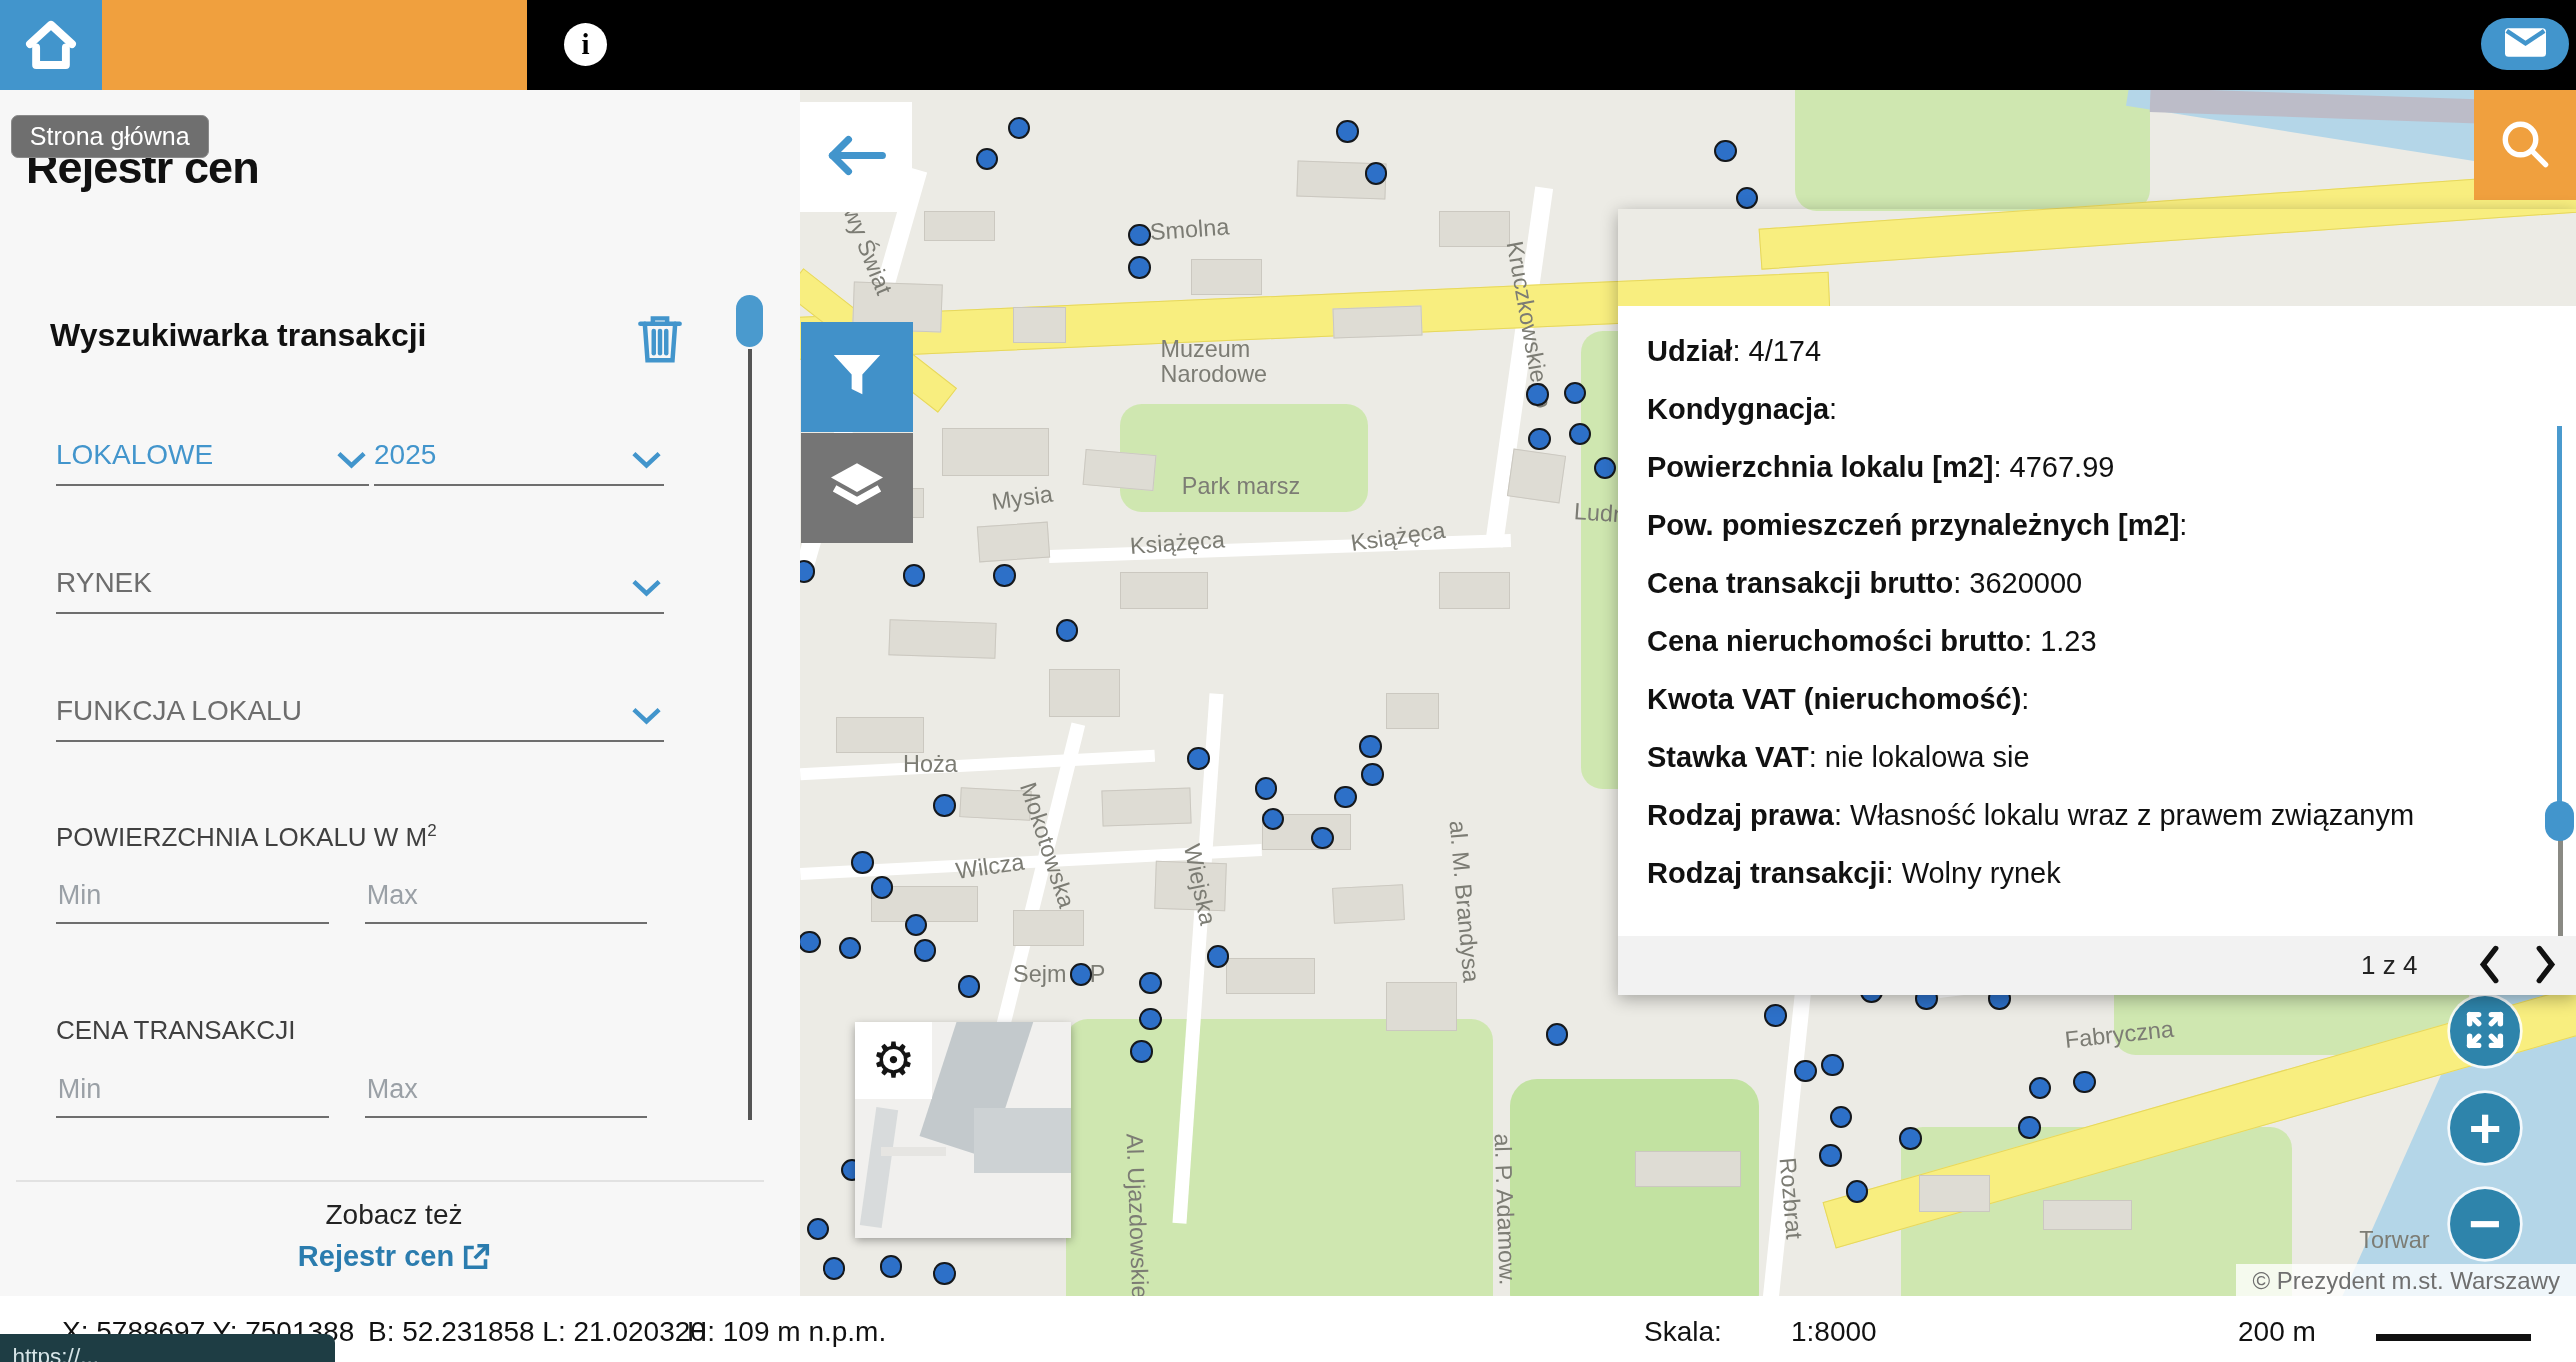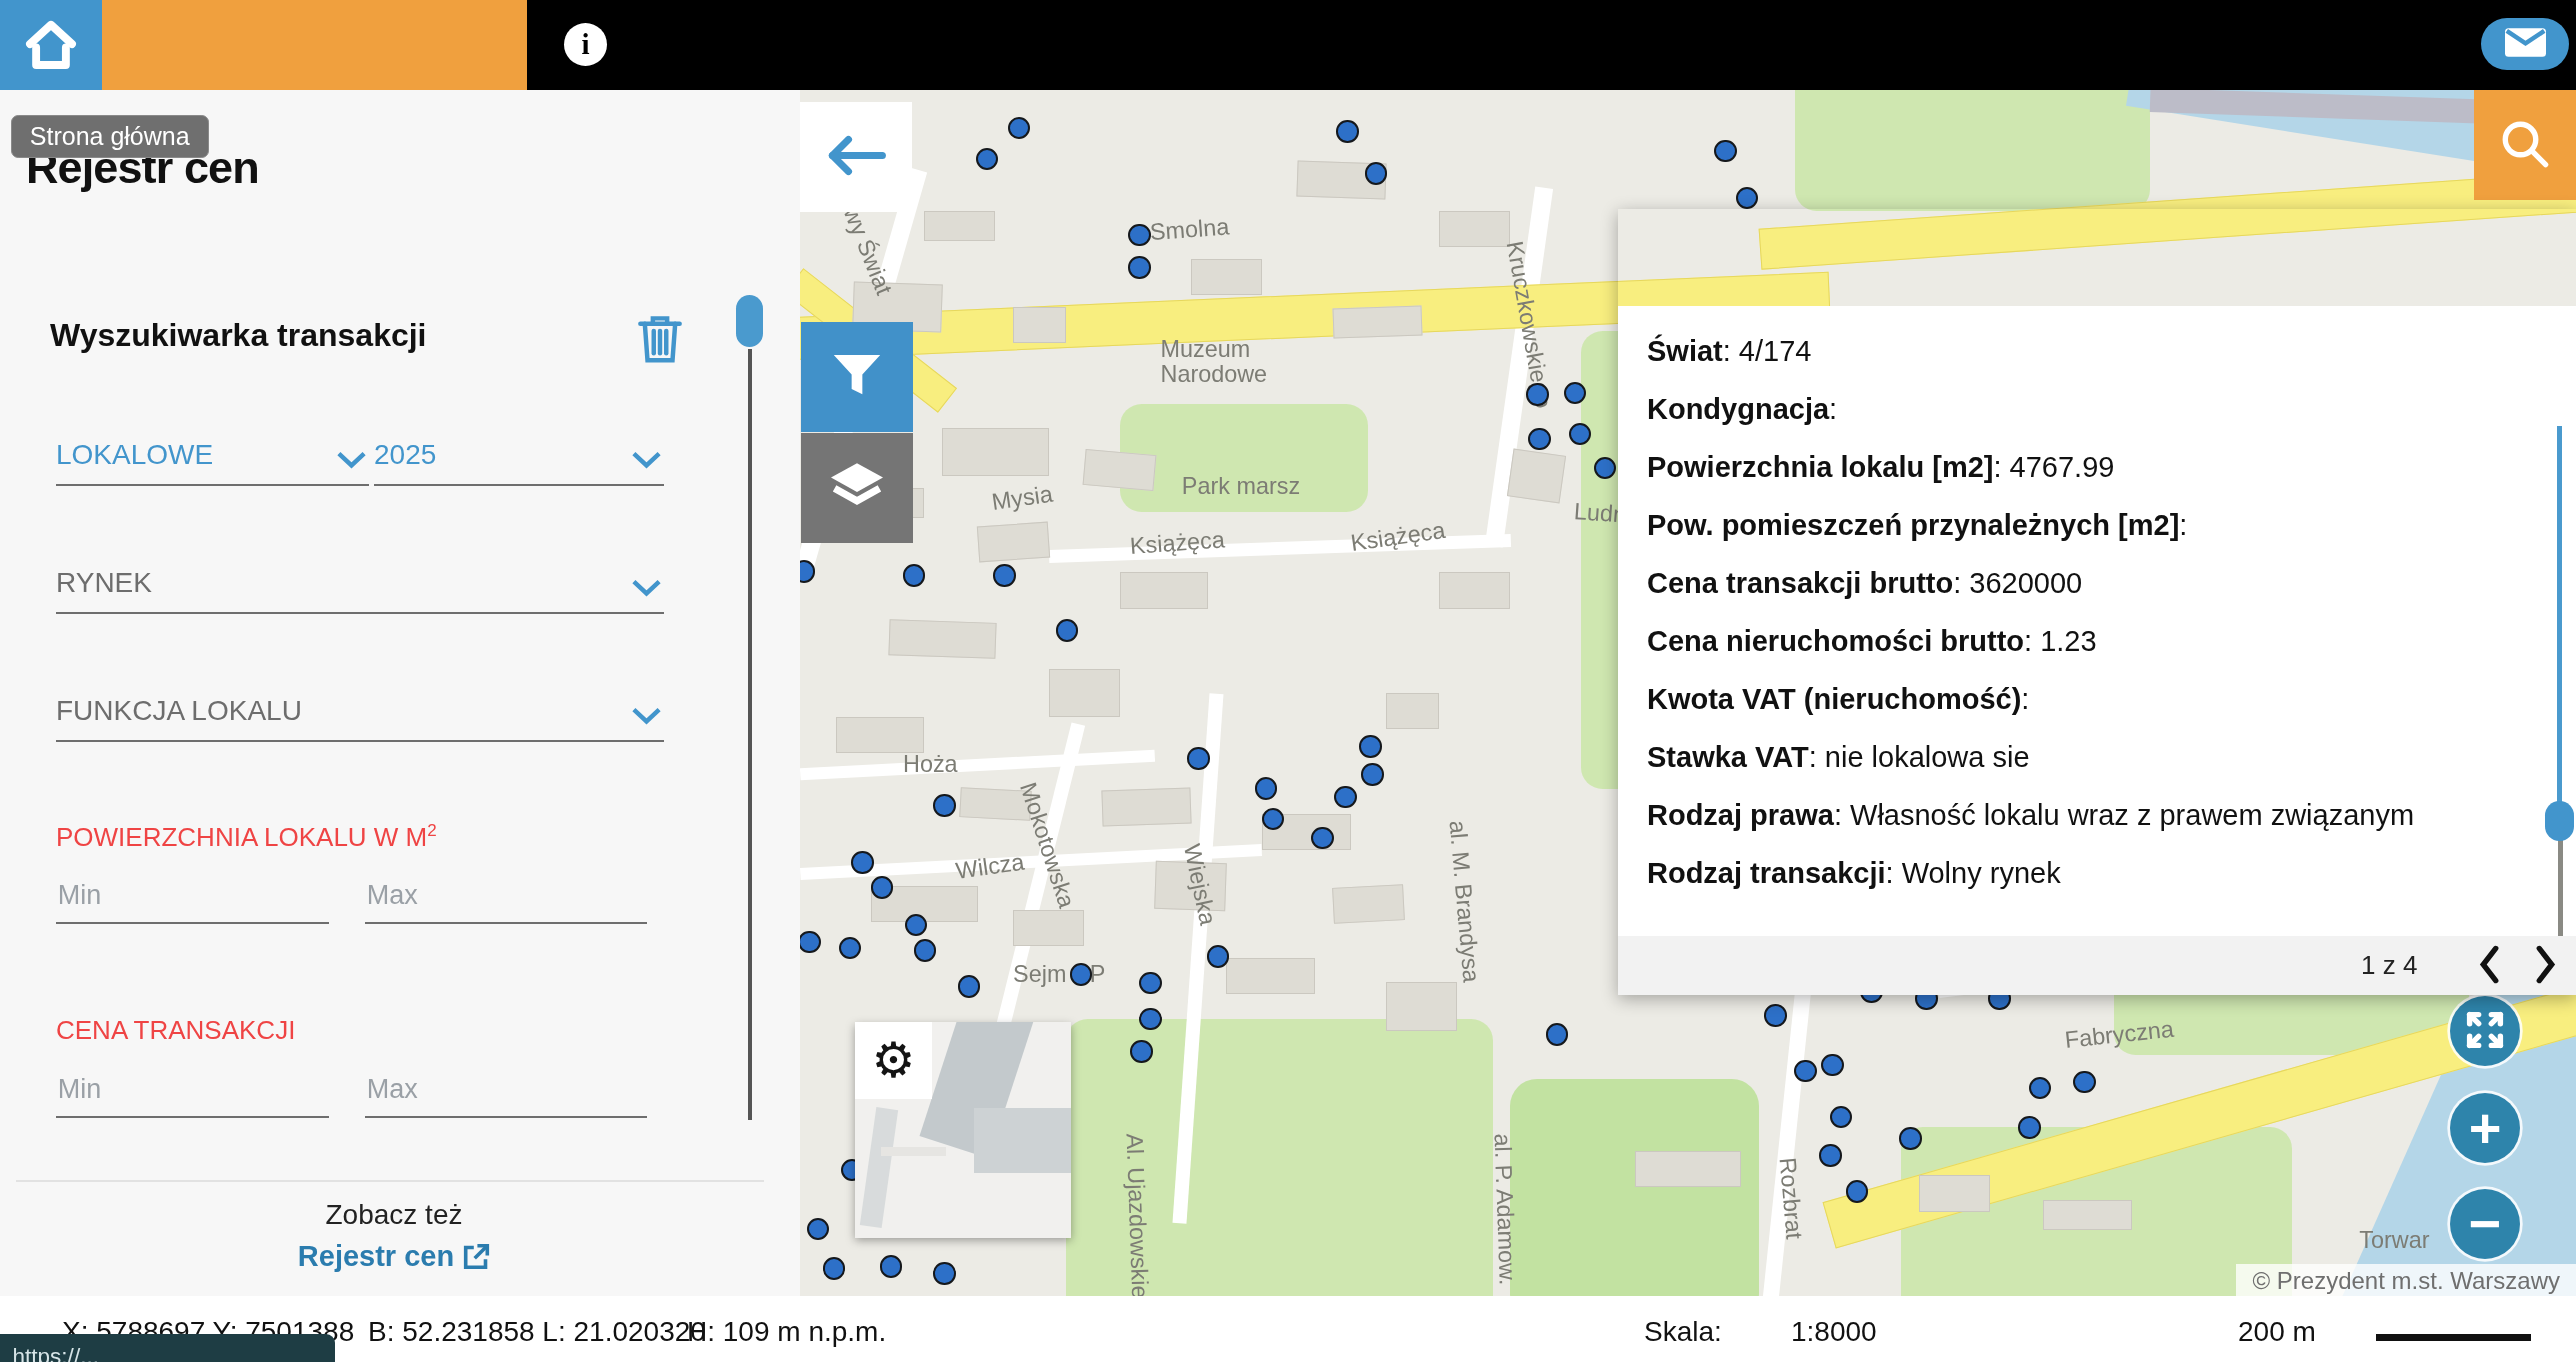--- a/index.html
+++ b/index.html
@@ -18,21 +18,21 @@
   .sidebar { position:absolute; left:0; top:90px; width:800px; height:1206px; background:#f7f7f7; }
   .tooltip { position:absolute; left:10.8px; top:25px; height:43px; padding:0 18px; background:#6f6f6f; border:0.9px solid #8a8a8a; border-radius:7.2px; color:#fff; font-size:25px; line-height:41px; z-index:5; }
   .page-title { position:absolute; left:26px; top:52px; font-size:45px; font-weight:bold; letter-spacing:-0.9px; }
   .search-heading { position:absolute; left:50px; top:227px; font-size:32px; font-weight:bold; }
   .trash-btn { position:absolute; left:635px; top:221px; width:50px; height:54px; cursor:pointer; }
   .side-scroll-track { position:absolute; left:748px; top:259px; width:3.6px; height:771px; background:#555; }
   .side-scroll-thumb { position:absolute; left:736px; top:205px; width:27px; height:52px; border-radius:14.4px; background:#4a9ace; cursor:grab; }
   .field { position:absolute; border-bottom:2.7px solid #6e6e6e; font-size:28px; color:#6d6d6d; padding-bottom:12.6px; cursor:pointer; }
   .field .chev { position:absolute; right:1.8px; top:5.4px; }
   .field.blue { color:#4295cc; }
-  .flabel { position:absolute; font-size:26px; color:#ef4444; }
+  .flabel { position:absolute; font-size:26px; color:#404040; }
   .flabel sup { font-size:17px; }
   .finput { position:absolute; border:0; border-bottom:2.7px solid #6e6e6e; background:transparent; font-size:27px; color:#333; padding:0 0 10.8px 1.8px; outline:none; font-family:"Liberation Sans",sans-serif; }
   .finput::placeholder { color:#9aa0a6; opacity:1; }
   .divider { position:absolute; left:16px; top:1090px; width:748px; height:1.8px; background:#e2e2e2; }
   .see-also { position:absolute; left:0; top:1109px; width:788px; text-align:center; font-size:28px; color:#222; }
   .see-link { position:absolute; left:0; top:1150px; width:788px; text-align:center; font-size:29px; font-weight:bold; color:#2b7cae; cursor:pointer; }
   .see-link svg { vertical-align:-3.6px; margin-left:9px; }
   
   .map { position:absolute; left:800px; top:90px; width:1776px; height:1206px; background:#ecebe5; overflow:hidden; }
   .m-abs { position:absolute; }
@@ -370,21 +370,21 @@
   <div class="circle-btn minus" style="top:1099px;">
       <span>−</span>
     </div>
   <div class="attribution">© Prezydent m.st. Warszawy</div>
 </div>
 
 <div class="popup">
   <div class="popup-body">
     <div class="clip-sliver">– ——&nbsp;&nbsp;&nbsp;&nbsp;&nbsp;&nbsp;&nbsp;–</div>
     <div class="p-rows" id="popup-rows">
-        <div class="p-row"><b>Świat</b><span>: 4/174</span></div>
+        <div class="p-row"><b>Udział</b><span>: 4/174</span></div>
         <div class="p-row"><b>Kondygnacja</b><span>: </span></div>
         <div class="p-row"><b>Powierzchnia lokalu [m2]</b><span>: 4767.99</span></div>
         <div class="p-row"><b>Pow. pomieszczeń przynależnych [m2]</b><span>: </span></div>
         <div class="p-row"><b>Cena transakcji brutto</b><span>: 3620000</span></div>
         <div class="p-row"><b>Cena nieruchomości brutto</b><span>: 1.23</span></div>
         <div class="p-row"><b>Kwota VAT (nieruchomość)</b><span>: </span></div>
         <div class="p-row"><b>Stawka VAT</b><span>: nie lokalowa sie</span></div>
         <div class="p-row"><b>Rodzaj prawa</b><span>: Własność lokalu wraz z prawem związanym</span></div>
         <div class="p-row"><b>Rodzaj transakcji</b><span>: Wolny rynek</span></div>
       </div>

